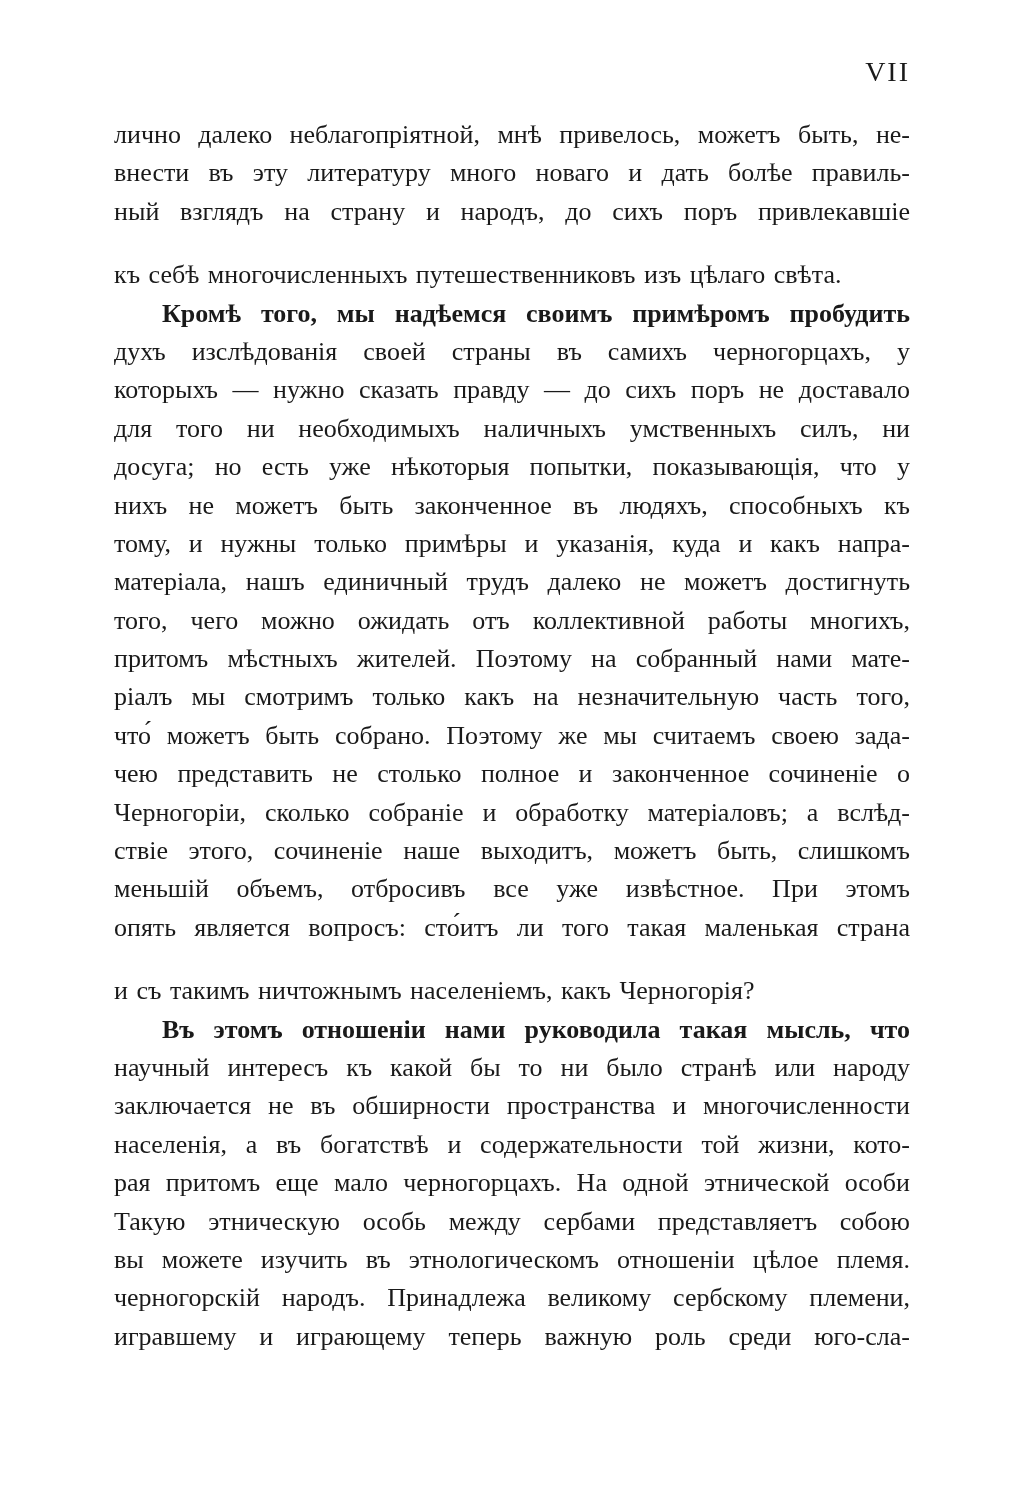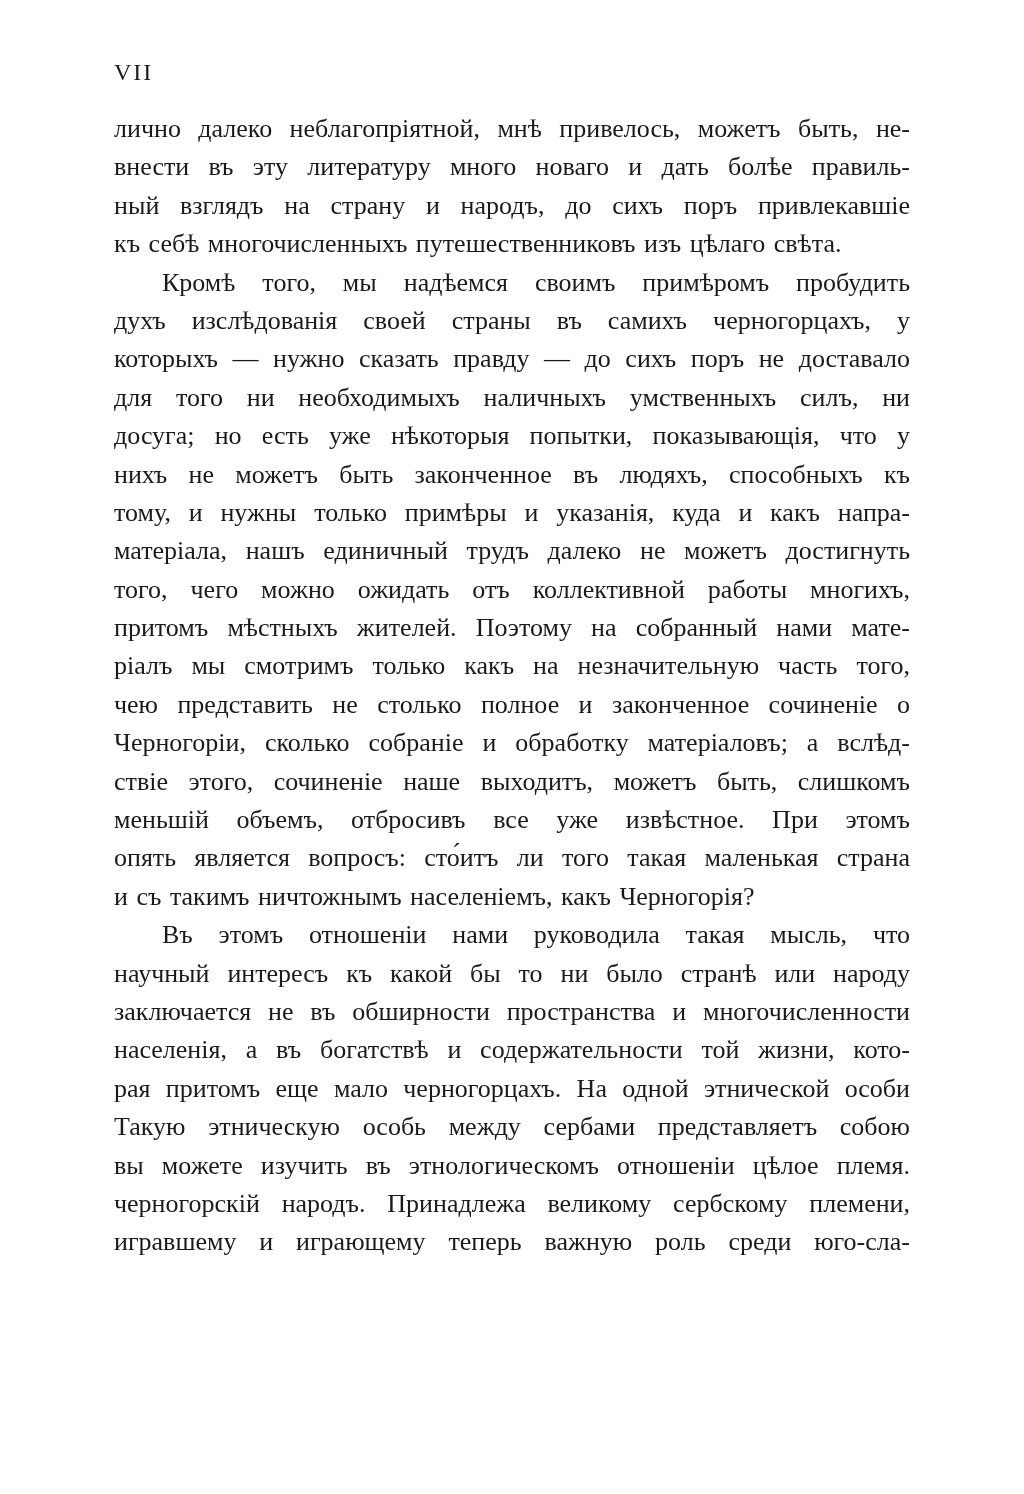--- a/index.html
+++ b/index.html
@@ -19,45 +19,47 @@
     background: var(--paper);
     color: var(--ink);
     font-family: "Liberation Serif", "DejaVu Serif", serif;
     overflow: hidden;
   }
   .folio {
     position: absolute;
     top: 56px;
     left: 114px;
     width: 796px;
-    text-align: left;
-    font-size: 24px;
+    text-align: right;
+    font-size: 28px;
     letter-spacing: 2px;
     line-height: 32px;
   }
   .text-block {
     position: absolute;
-    top: 110px;
+    top: 116px;
     left: 114px;
     width: 796px;
   }
   .line {
     font-size: 26px;
     line-height: 38.4px;
     height: 38.4px;
     overflow: hidden;
     text-align: justify;
     text-align-last: justify;
     word-spacing: 2px;
   }
   .line.indent {
     text-indent: 48px;
+    font-weight: bold;
   }
   .line.last {
     text-align-last: left;
+    margin-top: 25px;
   }
 </style>
 </head>
 <body>
 
 <div class="page">
   <div class="folio">VII</div>
   <div class="text-block">
       <div class="line">лично далеко неблагопріятной, мнѣ привелось, можетъ быть, не-</div>
       <div class="line">внести въ эту литературу много новаго и дать болѣе правиль-</div>
@@ -67,20 +69,21 @@
       <div class="line">духъ изслѣдованія своей страны  въ  самихъ черногорцахъ, у</div>
       <div class="line">которыхъ — нужно сказать правду — до сихъ поръ не доставало</div>
       <div class="line">для того ни необходимыхъ наличныхъ умственныхъ силъ, ни</div>
       <div class="line">досуга; но есть уже нѣкоторыя попытки, показывающія, что у</div>
       <div class="line">нихъ не можетъ быть законченное въ людяхъ, способныхъ къ</div>
       <div class="line">тому, и нужны только примѣры и указанія, куда и какъ напра-</div>
       <div class="line">матеріала, нашъ единичный трудъ далеко не можетъ достигнуть</div>
       <div class="line">того, чего можно ожидать отъ коллективной работы многихъ,</div>
       <div class="line">притомъ мѣстныхъ жителей. Поэтому на собранный нами мате-</div>
       <div class="line">ріалъ мы смотримъ только какъ на незначительную часть того,</div>
+      <div class="line">что́ можетъ быть собрано. Поэтому же мы считаемъ своею зада-</div>
       <div class="line">чею представить не столько полное и законченное сочиненіе о</div>
       <div class="line">Черногоріи, сколько собраніе и обработку матеріаловъ; а вслѣд-</div>
       <div class="line">ствіе этого,  сочиненіе наше выходитъ, можетъ быть, слишкомъ</div>
       <div class="line">меньшій объемъ, отбросивъ все уже извѣстное. При этомъ</div>
       <div class="line">опять является вопросъ: сто́итъ ли того такая маленькая страна</div>
       <div class="line last">и съ такимъ ничтожнымъ населеніемъ, какъ Черногорія?</div>
       <div class="line indent">Въ этомъ отношеніи нами руководила такая мысль, что</div>
       <div class="line">научный интересъ къ какой бы то ни было странѣ или народу</div>
       <div class="line">заключается не въ обширности пространства и многочисленности</div>
       <div class="line">населенія, а въ  богатствѣ и содержательности той жизни, кото-</div>

